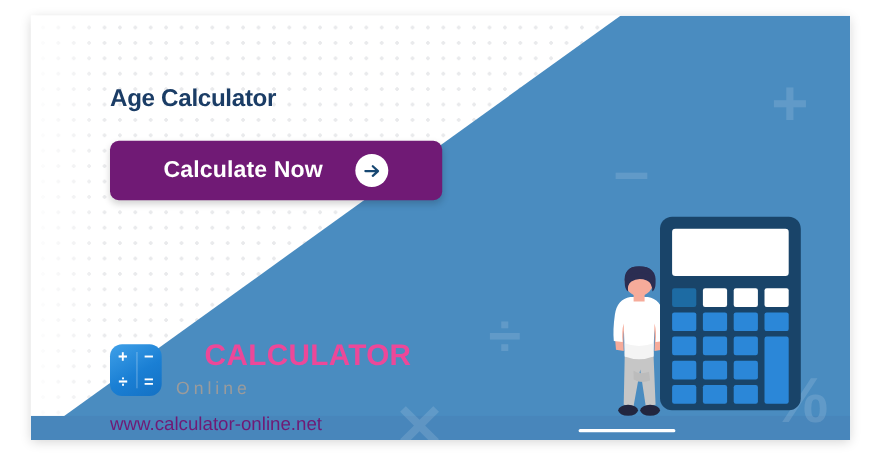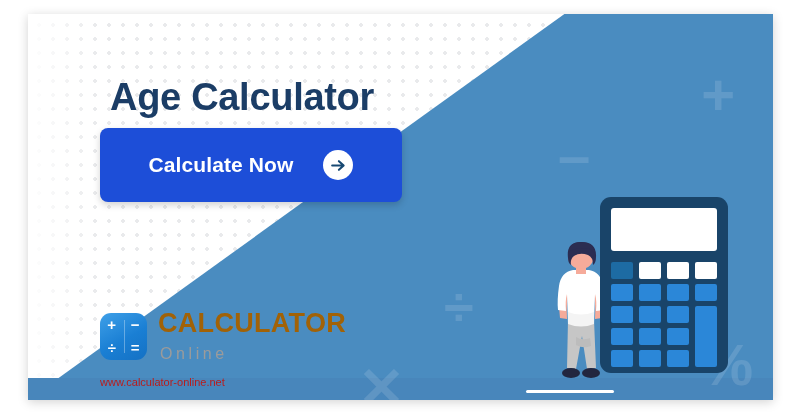--- a/index.html
+++ b/index.html
@@ -57,28 +57,28 @@
     user-select:none;
   }
   .g-plus  { right:38px;  top:52px;  font-size:58px; }
   .g-minus { left:530px;  top:113px; font-size:58px; }
   .g-div   { left:416px;  top:265px; font-size:54px; }
   .g-times { left:330px;  top:346px; font-size:56px; }
   .g-pct   { right:20px;  bottom:6px;font-size:58px; }
 
   
   .headline{
-    position:absolute; left:82px; top:62px;
-    font-size:38px; font-weight:700; letter-spacing:-.3px;
+    position:absolute; left:72px; top:62px;
+    font-size:22px; font-weight:700; letter-spacing:-.3px;
     color:#1b3d66; white-space:nowrap;
   }
   .cta{
     position:absolute; left:72px; top:114px;
-    width:302px; height:74px;
-    background:#1d4ed8;
+    width:302px; height:54px;
+    background:#701a75;
     border-radius:8px;
     display:flex; align-items:center; justify-content:center;
     gap:30px;
     cursor:pointer;
     box-shadow:0 3px 7px rgba(0,0,0,.18);
   }
   .cta-label{
     color:#ffffff; font-size:21px; font-weight:600; letter-spacing:.1px;
   }
   .cta-arrow{
@@ -102,29 +102,29 @@
     color:#ffffff;
     font-size:15px; font-weight:700; line-height:1;
   }
   .brand-mark::after{
     content:""; position:absolute; left:50%; top:7px; bottom:7px;
     width:1px; background:rgba(255,255,255,.32);
   }
   .brand-mark span{ position:relative; z-index:1; }
   .brand-words{ display:flex; flex-direction:column; line-height:1; }
   .brand-main{
-    font-size:27px; font-weight:700; color:#a16207; letter-spacing:.3px;
+    font-size:27px; font-weight:700; color:#ec4899; letter-spacing:.3px;margin-left:28px;
   }
   .brand-sub{
     font-size:16px; color:#9b9b9b; letter-spacing:3.6px;
     margin-top:9px; margin-left:2px;
   }
   .url{
     position:absolute; left:72px; top:362px;
-    font-size:11px; color:#b91c1c; font-weight:400;
+    font-size:17px; color:#701a75; font-weight:400;
   }
 
   
   .calc{
     position:absolute; left:572px; top:183px;
     width:128px; height:176px;
     background:#194469; border-radius:11px;
     padding:11px 11px 10px 11px;
   }
   .calc-screen{

